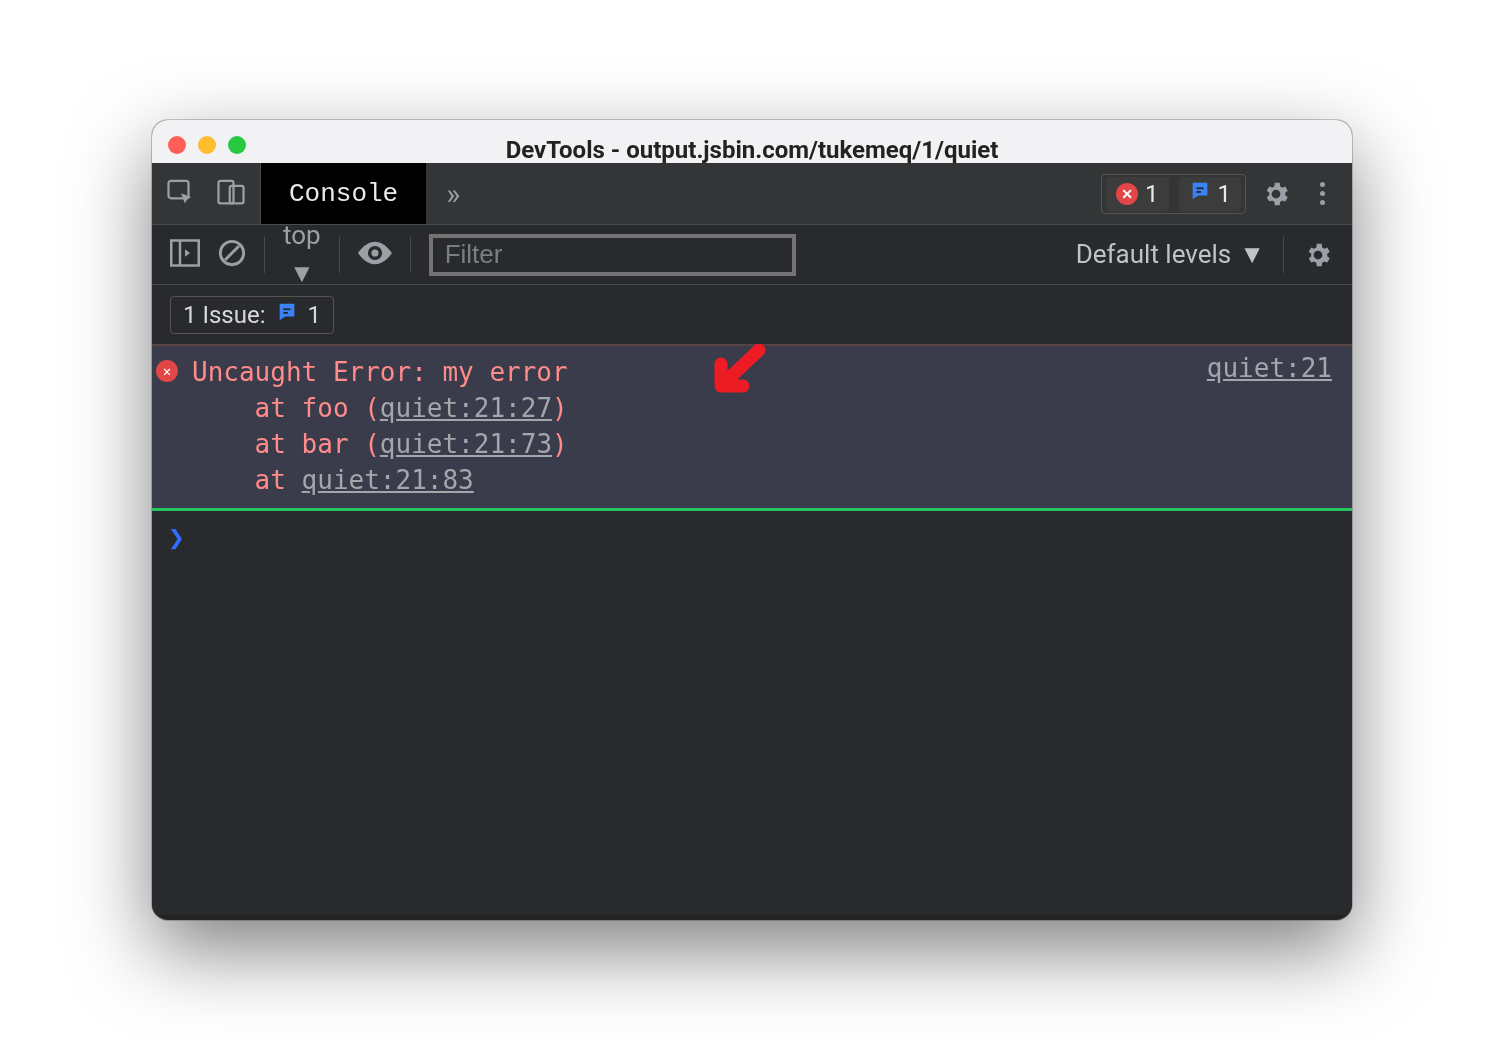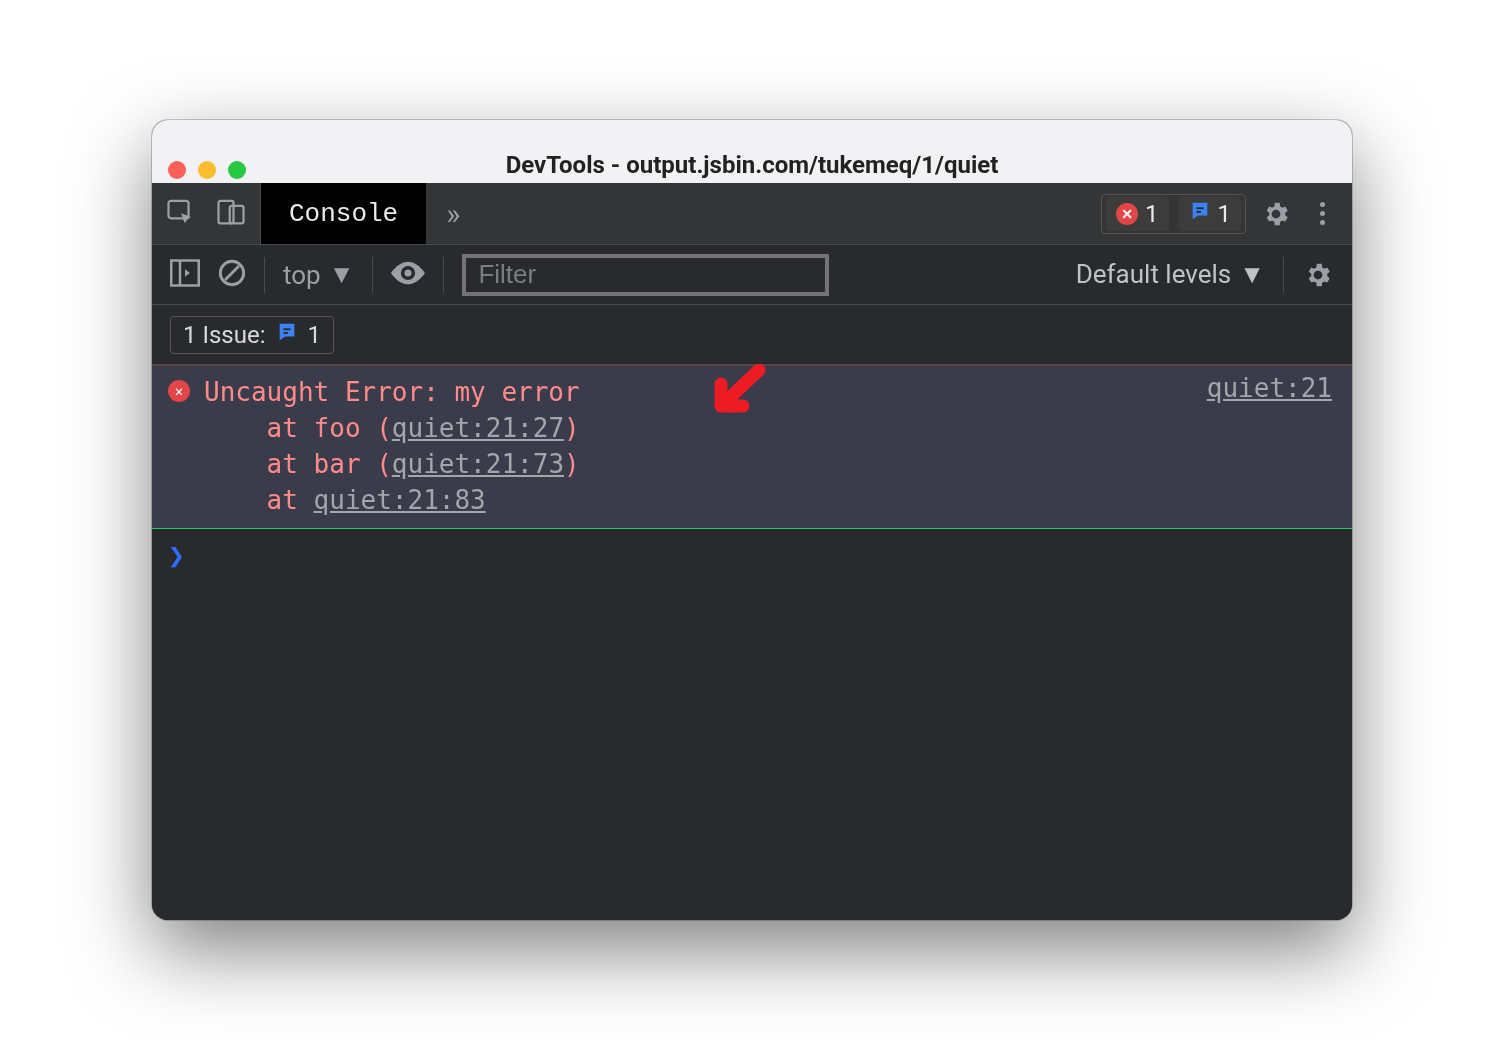--- a/index.html
+++ b/index.html
@@ -15,25 +15,25 @@
   .window {
     width: 1200px;
     height: 800px;
     background: #242424;
     border-radius: 16px;
     box-shadow: 0 30px 80px rgba(0,0,0,0.5), 0 0 0 1px rgba(0,0,0,0.2);
     overflow: hidden;
     position: relative;
   }
   .titlebar {
-    height: 63px;
+    height: 43px;
     background: #f2f2f4;
     display: flex;
-    align-items: flex-end;
-    padding: 4px 16px;
+    align-items: flex-start;
+    padding: 16px 16px;
     position: relative;
   }
   .traffic-lights {
     display: flex;
     gap: 12px;
     align-items: center;
     position: absolute;
     left: 16px;
   }
   .tl {
@@ -140,21 +140,21 @@
     background: #282a2d;
     display: flex;
     align-items: center;
     padding: 0 18px;
     gap: 18px;
     border-bottom: 1px solid #494c50;
   }
   .sub-sep { width:1px; height:36px; background:#494c50; }
   .context-dropdown {
     display:flex; align-items:center; gap:8px;
-    color:#9aa0a6; font-size:26px;
+    color:#9aa0a6; font-size:26px;flex-direction:column;
   }
   .eye-icon {
     color:#9aa0a6;
   }
   .filter-input {
     flex: 0 0 340px;
     height: 42px;
     background: transparent;
     border: 4px solid #737373;
     color:#9aa0a6;
@@ -185,22 +185,22 @@
   }
 
   .console-body {
     background: #282a2d;
     height: calc(100% - 48px - 62px - 60px - 60px);
     font-family: ui-monospace, SFMono-Regular, Menlo, Consolas, monospace;
   }
   .error-block {
     background: #3a3c4b;
     border-top: 1px solid #6e3335;
-    border-bottom: 1px solid #22c55e;
-    padding: 8px 16px 10px 16px;
+    border-bottom: 3px solid #22c55e;
+    padding: 8px 16px 10px 4px;
     position: relative;
     display:flex;
     font-size: 26px;
     line-height: 36px;
   }
   .error-icon {
     width:22px;height:22px;border-radius:50%;
     background:#e24646;color:#fff;
     display:flex;align-items:center;justify-content:center;
     font-size:14px;font-weight:bold;

